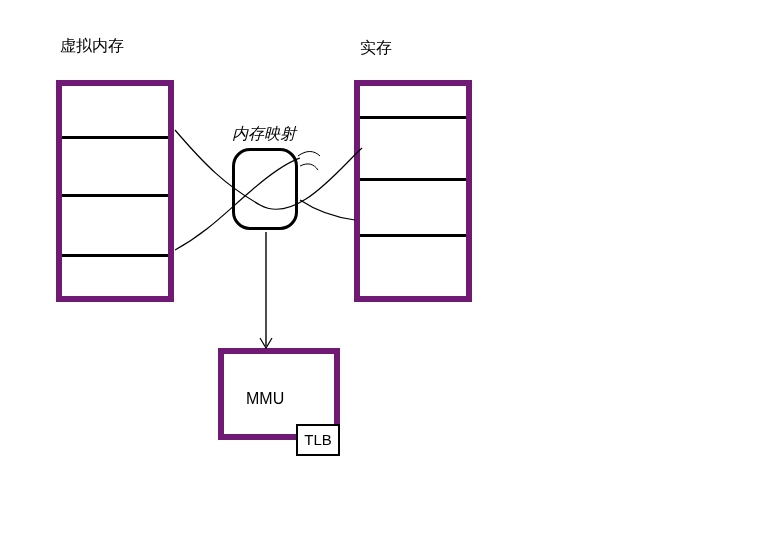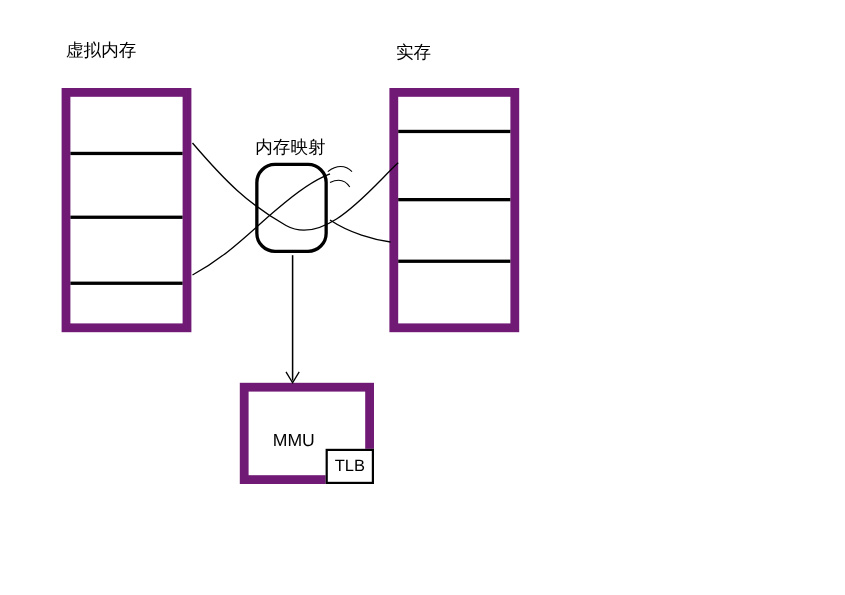--- a/index.html
+++ b/index.html
@@ -16,21 +16,21 @@
     position: relative;
     width: 768px;
     height: 541px;
   }
   .label {
     position: absolute;
     white-space: nowrap;
   }
   .box {
     position: absolute;
-    border: 8px solid #701a75;
+    border: 6px solid #701a75;
     box-sizing: border-box;
     background: #fff;
   }
   .segrow {
     position: absolute;
     left: 0;
     width: 100%;
     border-top: 3px solid #000;
   }
   .rbox {
@@ -38,39 +38,40 @@
     border: 3px solid #000;
     box-sizing: border-box;
     border-radius: 18px;
     background: #fff;
   }
   .thin {
     position: absolute;
     border: 2px solid #000;
     box-sizing: border-box;
     background: #fff;
+    margin-top: 16px;
   }
   svg.overlay {
     position: absolute;
     left: 0; top: 0;
     width: 768px;
     height: 541px;
     pointer-events: none;
   }
 </style>
 </head>
 <body>
 
 <div class="canvas">
 
   <div class="label" style="left:60px; top:36px;">虚拟内存</div>
 
   <div class="label" style="left:360px; top:38px;text-align:right;">实存</div>
 
-  <div class="label" style="left:232px; top:124px;">内存映射</div>
+  <div class="label" style="left:232px; top:124px;font-style:italic;">内存映射</div>
 
   <div class="box" style="left:56px; top:80px; width:118px; height:222px;">
     <div class="segrow" style="top:50px;"></div>
     <div class="segrow" style="top:108px;"></div>
     <div class="segrow" style="top:168px;"></div>
   </div>
 
   <div class="box" style="left:354px; top:80px; width:118px; height:222px;">
     <div class="segrow" style="top:30px;"></div>
     <div class="segrow" style="top:92px;"></div>

